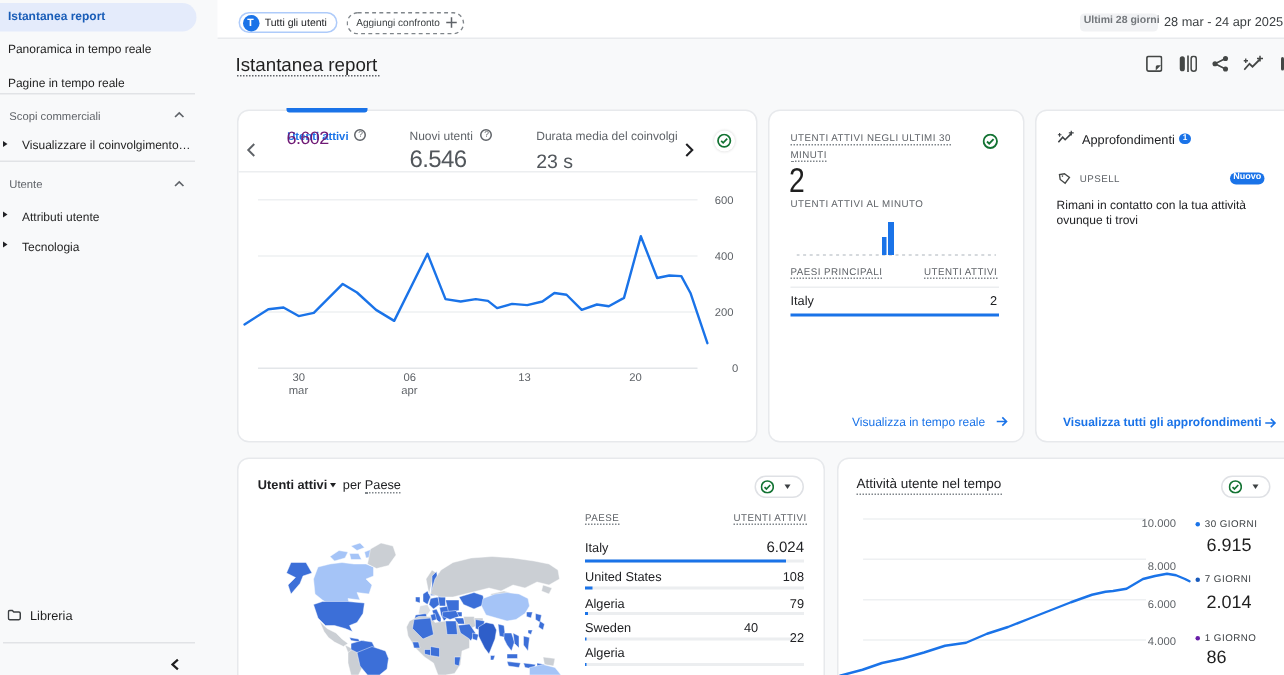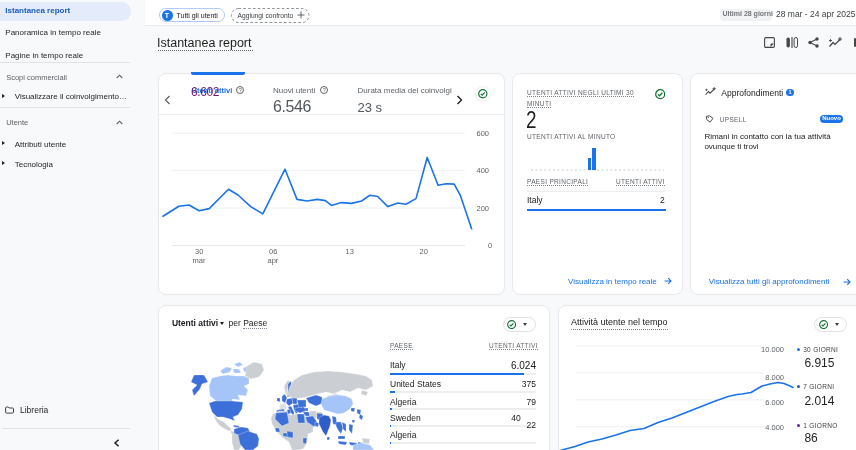--- a/index.html
+++ b/index.html
@@ -170,21 +170,21 @@
   </svg>
 <div class="abs" style="left:721.3px;top:87.6px;font-size:8.5px;color:#202124">Approfondimenti</div>
 <div class="abs" style="left:786.3px;top:88.8px;width:7.6px;height:7.6px;border-radius:50%;background:#1a73e8;color:#fff;font-size:5.5px;font-weight:700;text-align:center;line-height:7.6px">1</div>
 <svg class="abs" style="left:705px;top:114.5px" width="9" height="9" viewBox="0 0 20 20">
     <path d="M11.5 2 L18 8.5 L10.5 16 L4 9.5 L4 2 Z" fill="none" stroke="#444746" stroke-width="2" transform="rotate(-8 10 10)"></path>
     <circle cx="7.3" cy="5.3" r="1.2" fill="#444746"></circle>
   </svg>
 <div class="abs caps" style="left:719.8px;top:115.5px">UPSELL</div>
 <div class="abs" style="left:820px;top:115.3px;width:23px;height:7.6px;border-radius:4px;background:#1a73e8;color:#fff;font-size:6px;font-weight:700;text-align:center;line-height:7.8px">Nuovo</div>
 <div class="abs" style="left:704.4px;top:131.8px;font-size:8px;line-height:10.4px;color:#202124;white-space:nowrap">Rimani in contatto con la tua attività<br>ovunque ti trovi</div>
-<div class="abs" style="left:708.7px;top:277px;font-size:8px;font-weight:400;color:#1a73e8;white-space:nowrap">Visualizza tutti gli approfondimenti</div>
+<div class="abs" style="left:708.7px;top:277px;font-size:8px;font-weight:700;color:#1a73e8;white-space:nowrap">Visualizza tutti gli approfondimenti</div>
 <svg class="abs" style="left:842.5px;top:277.5px" width="8" height="8" viewBox="0 0 8 8">
     <path d="M0.5 4 H7 M4.2 1.2 L7 4 L4.2 6.8" fill="none" stroke="#1a73e8" stroke-width="1.1"></path>
   </svg>
 
 <div class="card" style="left:158px;top:305px;width:392px;height:222px"></div>
 <div class="abs" style="left:171.9px;top:317.8px;font-size:8.5px;color:#202124;white-space:nowrap"><b style="font-weight:700">Utenti attivi</b><span style="display:inline-block;width:0;height:0;border-top:3.4px solid #202124;border-left:2.8px solid transparent;border-right:2.8px solid transparent;margin:0 2px 1px 2px"></span> per <span class="dotted">Paese</span></div>
 <div class="abs" style="left:502.6px;top:317.3px;width:33px;height:15px;border:1px solid #dfe1e5;border-radius:8px;background:#fff"></div>
 <svg class="abs" style="left:507px;top:320.3px" width="9.2" height="9.2" viewBox="0 0 20 20">
     <circle cx="10" cy="10" r="8.6" fill="none" stroke="#137333" stroke-width="2.4"></circle>
     <path d="M5.8 10.3 L8.6 13 L14.2 7.2" fill="none" stroke="#137333" stroke-width="2.4"></path>
@@ -207,23 +207,23 @@
   </div>
 <div class="abs" style="left:390px;top:413.4px;font-size:8.5px;color:#202124">Sweden</div>
 <div class="abs" style="left:390px;top:425px;width:146px;height:2.2px;background:#eceef0">
     <div style="width:1.2px;height:2.2px;background:#1a73e8"></div>
   </div>
 <div class="abs" style="left:390px;top:430px;font-size:8.5px;color:#202124">Algeria</div>
 <div class="abs" style="left:390px;top:441.6px;width:146px;height:2.2px;background:#eceef0">
     <div style="width:0.8px;height:2.2px;background:#1a73e8"></div>
   </div>
 <div class="abs" style="left:496px;top:360px;width:40px;font-size:10px;color:#202124;text-align:right">6.024</div>
-<div class="abs" style="left:496px;top:379.3px;width:40px;font-size:8.5px;color:#202124;text-align:right">375</div>
+<div class="abs" style="left:496px;top:379.3px;width:40px;font-size:8.5px;color:#202124;text-align:right">108</div>
 <div class="abs" style="left:496px;top:396.6px;width:40px;font-size:8.5px;color:#202124;text-align:right">79</div>
-<div class="abs" style="left:496px;top:413.4px;width:40px;font-size:8.5px;color:#202124;text-align:center">40</div>
+<div class="abs" style="left:496px;top:413.4px;width:40px;font-size:8.5px;color:#202124;text-align:left">40</div>
 <div class="abs" style="left:496px;top:420px;width:40px;font-size:8.5px;color:#202124;text-align:right">22</div>
 
 <svg id="worldmap" class="abs" style="left:166px;top:338px" width="216" height="112" viewBox="0 0 216 112">
 <g stroke="#fff" stroke-width="0.3" stroke-linejoin="round">
 
  <polygon fill="#a5c4f7" points="43,48 46,40 54,38 62,37 70,38 78,38 83,40 83,46 78,48 82,52 80,58 72,57 74,62 66,61 67,65 59,64 55,66 49,62 44,58"></polygon>
 
  <polygon fill="#a5c4f7" points="54,33 60,29 66,30 64,34 57,36"></polygon>
  <polygon fill="#a5c4f7" points="68,26 74,24 77,27 72,29"></polygon>
  <polygon fill="#a5c4f7" points="67,31 73,31 75,35 68,35"></polygon>

